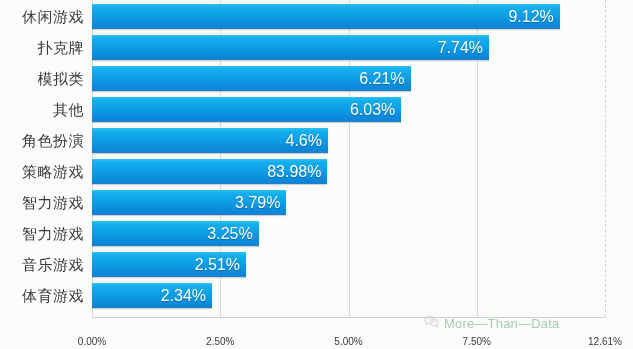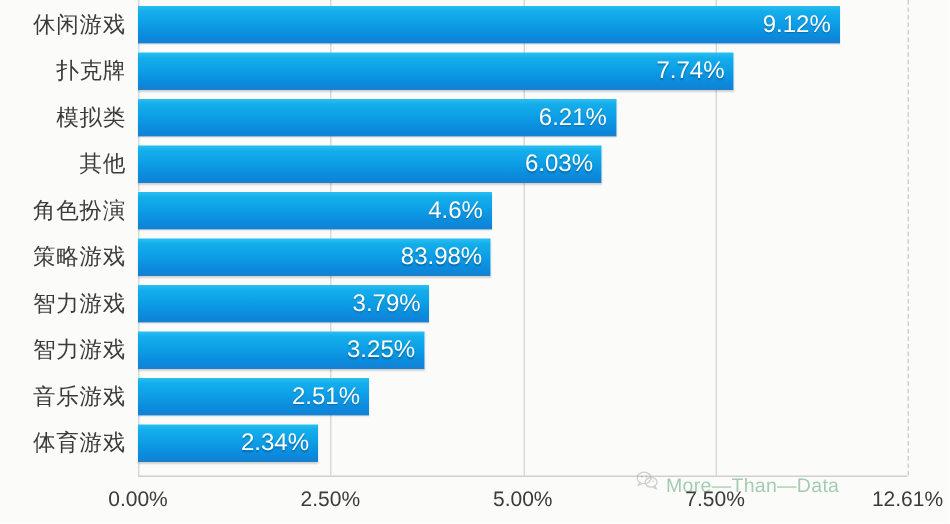--- a/index.html
+++ b/index.html
@@ -104,23 +104,23 @@
   
   #x-ticks {
     position: absolute;
     left: 0;
     top: 320px;
     width: 633px;
     height: 29px;
   }
   .x-tick {
     position: absolute;
-    top: 4px;
+    top: 16px;
     transform: translateX(-50%);
-    font-size: 14px;
+    font-size: 10px;
     color: #3b3b3b;
     white-space: nowrap;
   }
   
   #watermark {
     position: absolute;
     left: 424px;
     top: 312px;
     height: 22px;
     display: flex;
@@ -199,21 +199,21 @@
       </div>
       <div class="row" style="top: 187px;">
         <div class="cat-label">智力游戏</div>
         <div class="bar-wrap" style="width: 194.427px;">
           <div class="bar" style="width: 100%;"></div>
           <div class="bar-value">3.79%</div>
         </div>
       </div>
       <div class="row" style="top: 218px;">
         <div class="cat-label">智力游戏</div>
-        <div class="bar-wrap" style="width: 166.725px; padding-left: 24px;">
+        <div class="bar-wrap" style="width: 166.725px;">
           <div class="bar" style="width: 100%;"></div>
           <div class="bar-value">3.25%</div>
         </div>
       </div>
       <div class="row" style="top: 249px;">
         <div class="cat-label">音乐游戏</div>
         <div class="bar-wrap" style="width: 154px;">
           <div class="bar" style="width: 100%;"></div>
           <div class="bar-value">2.51%</div>
         </div>

